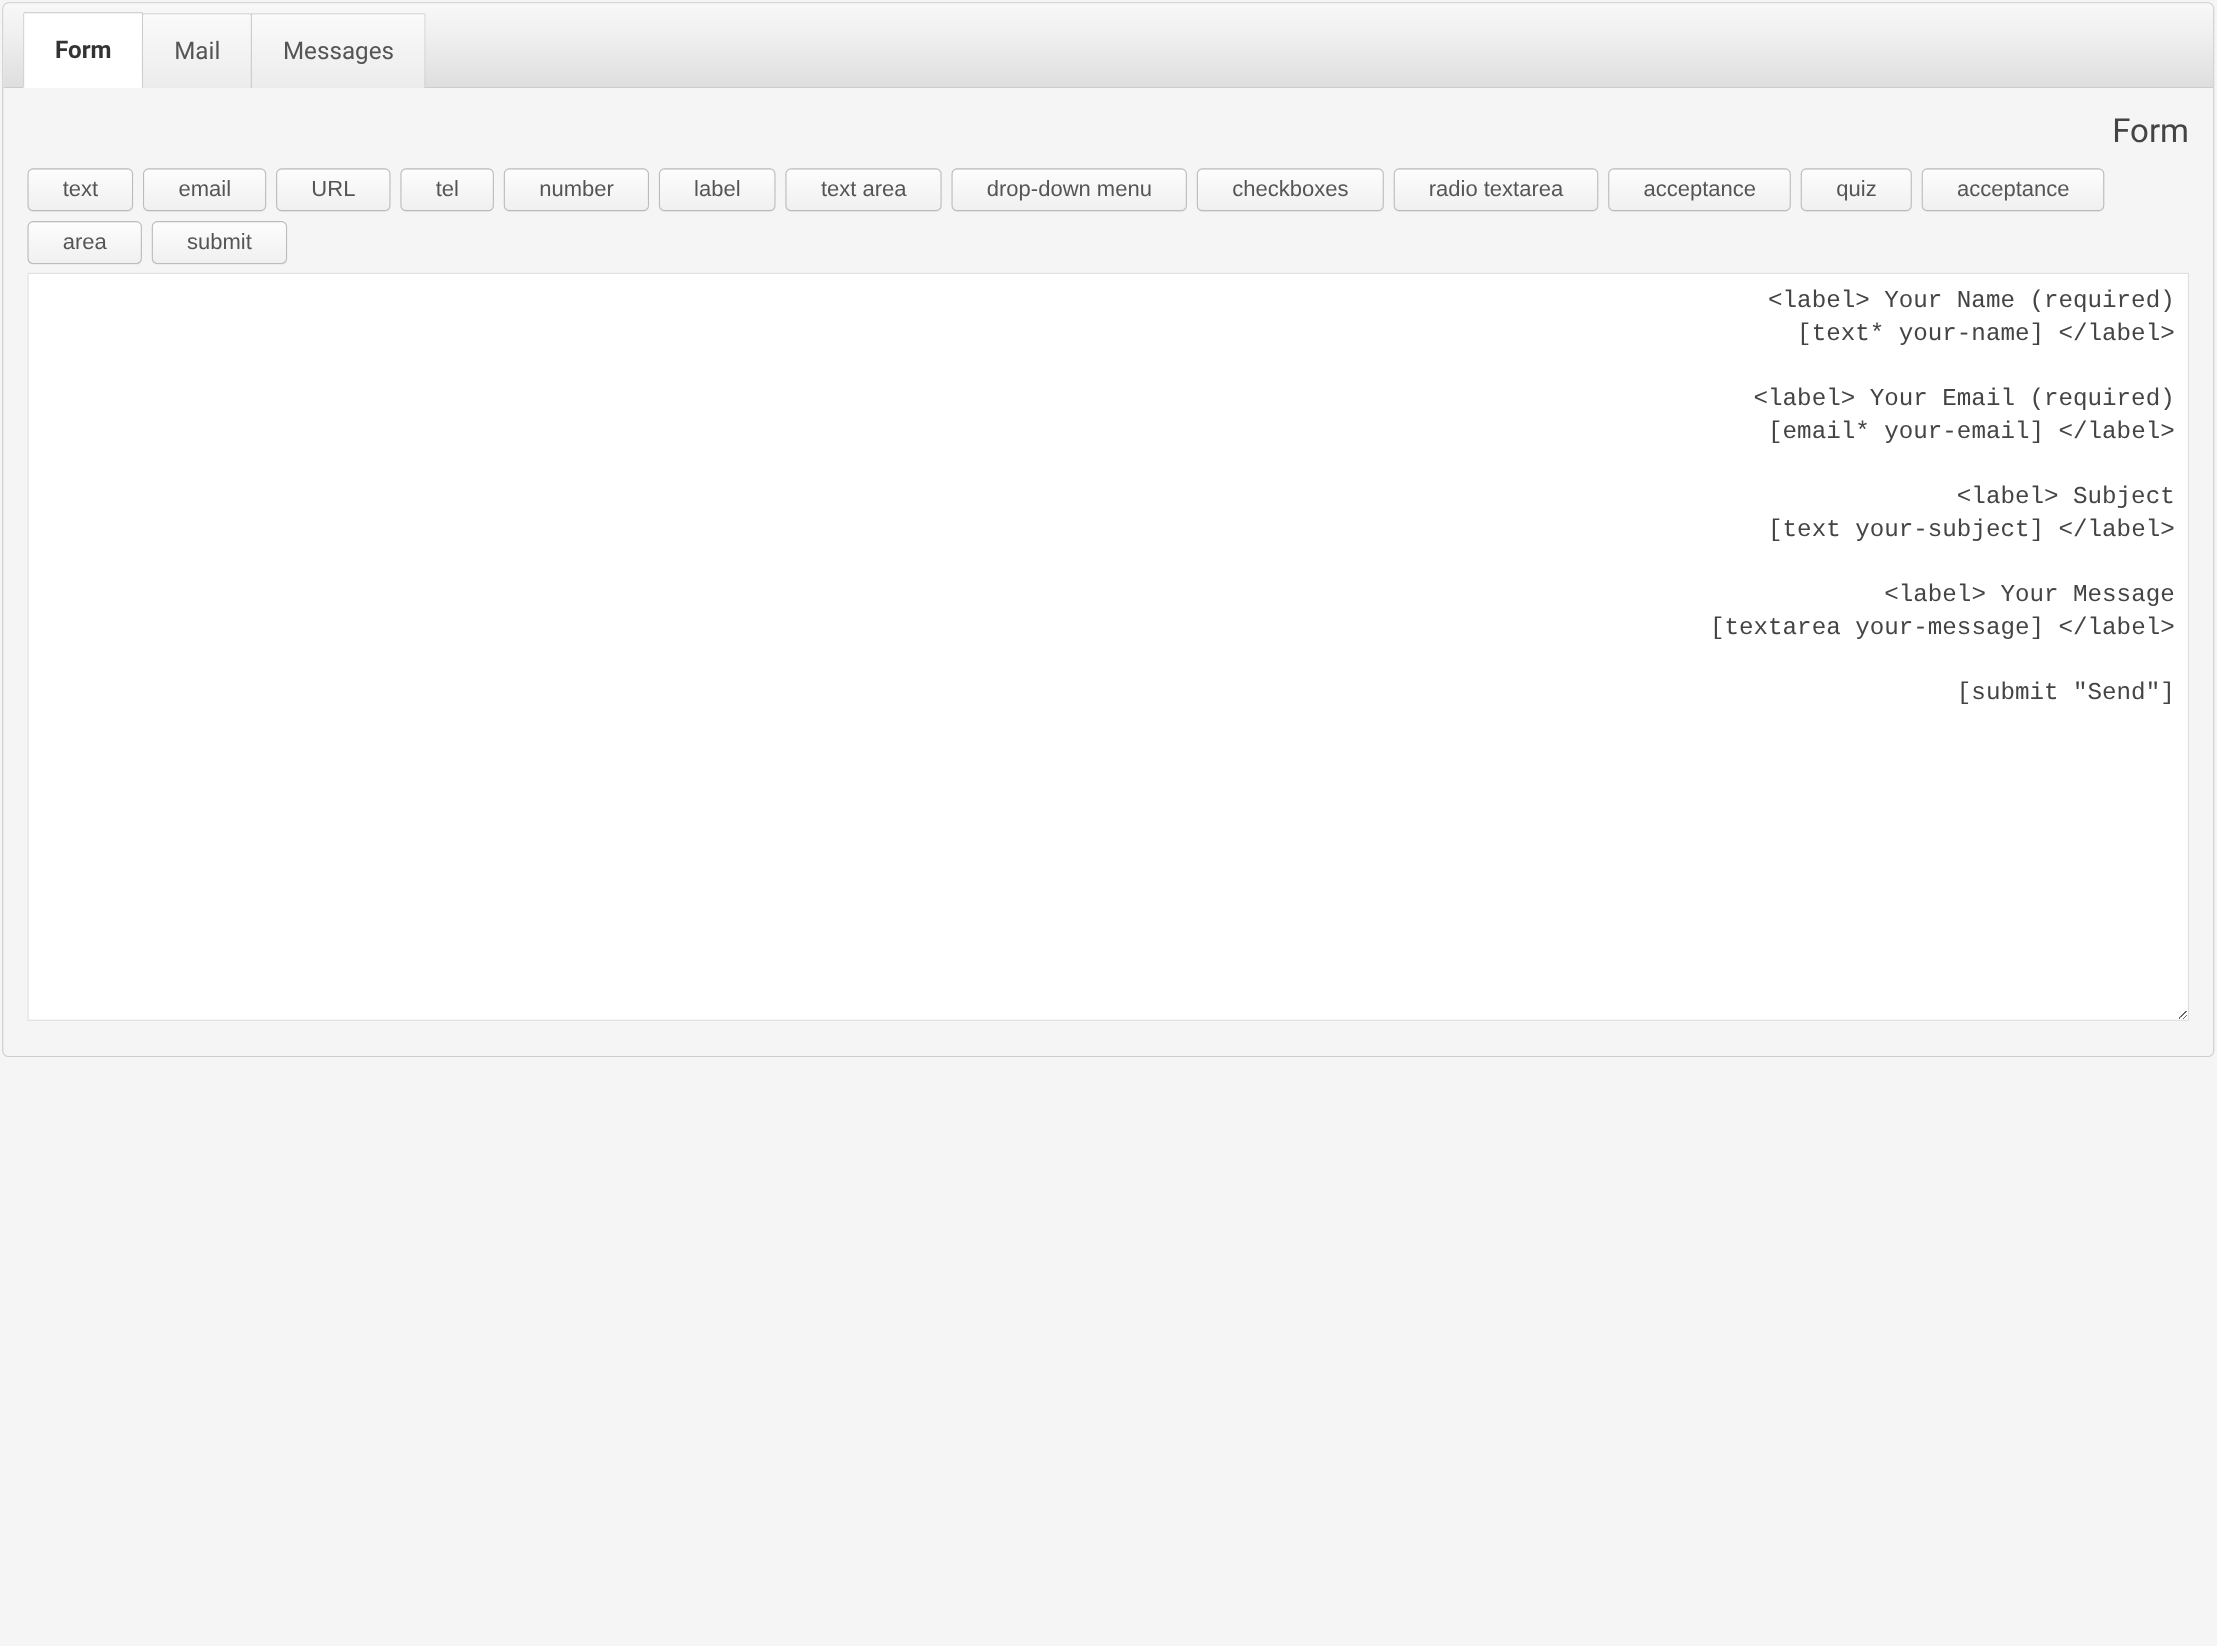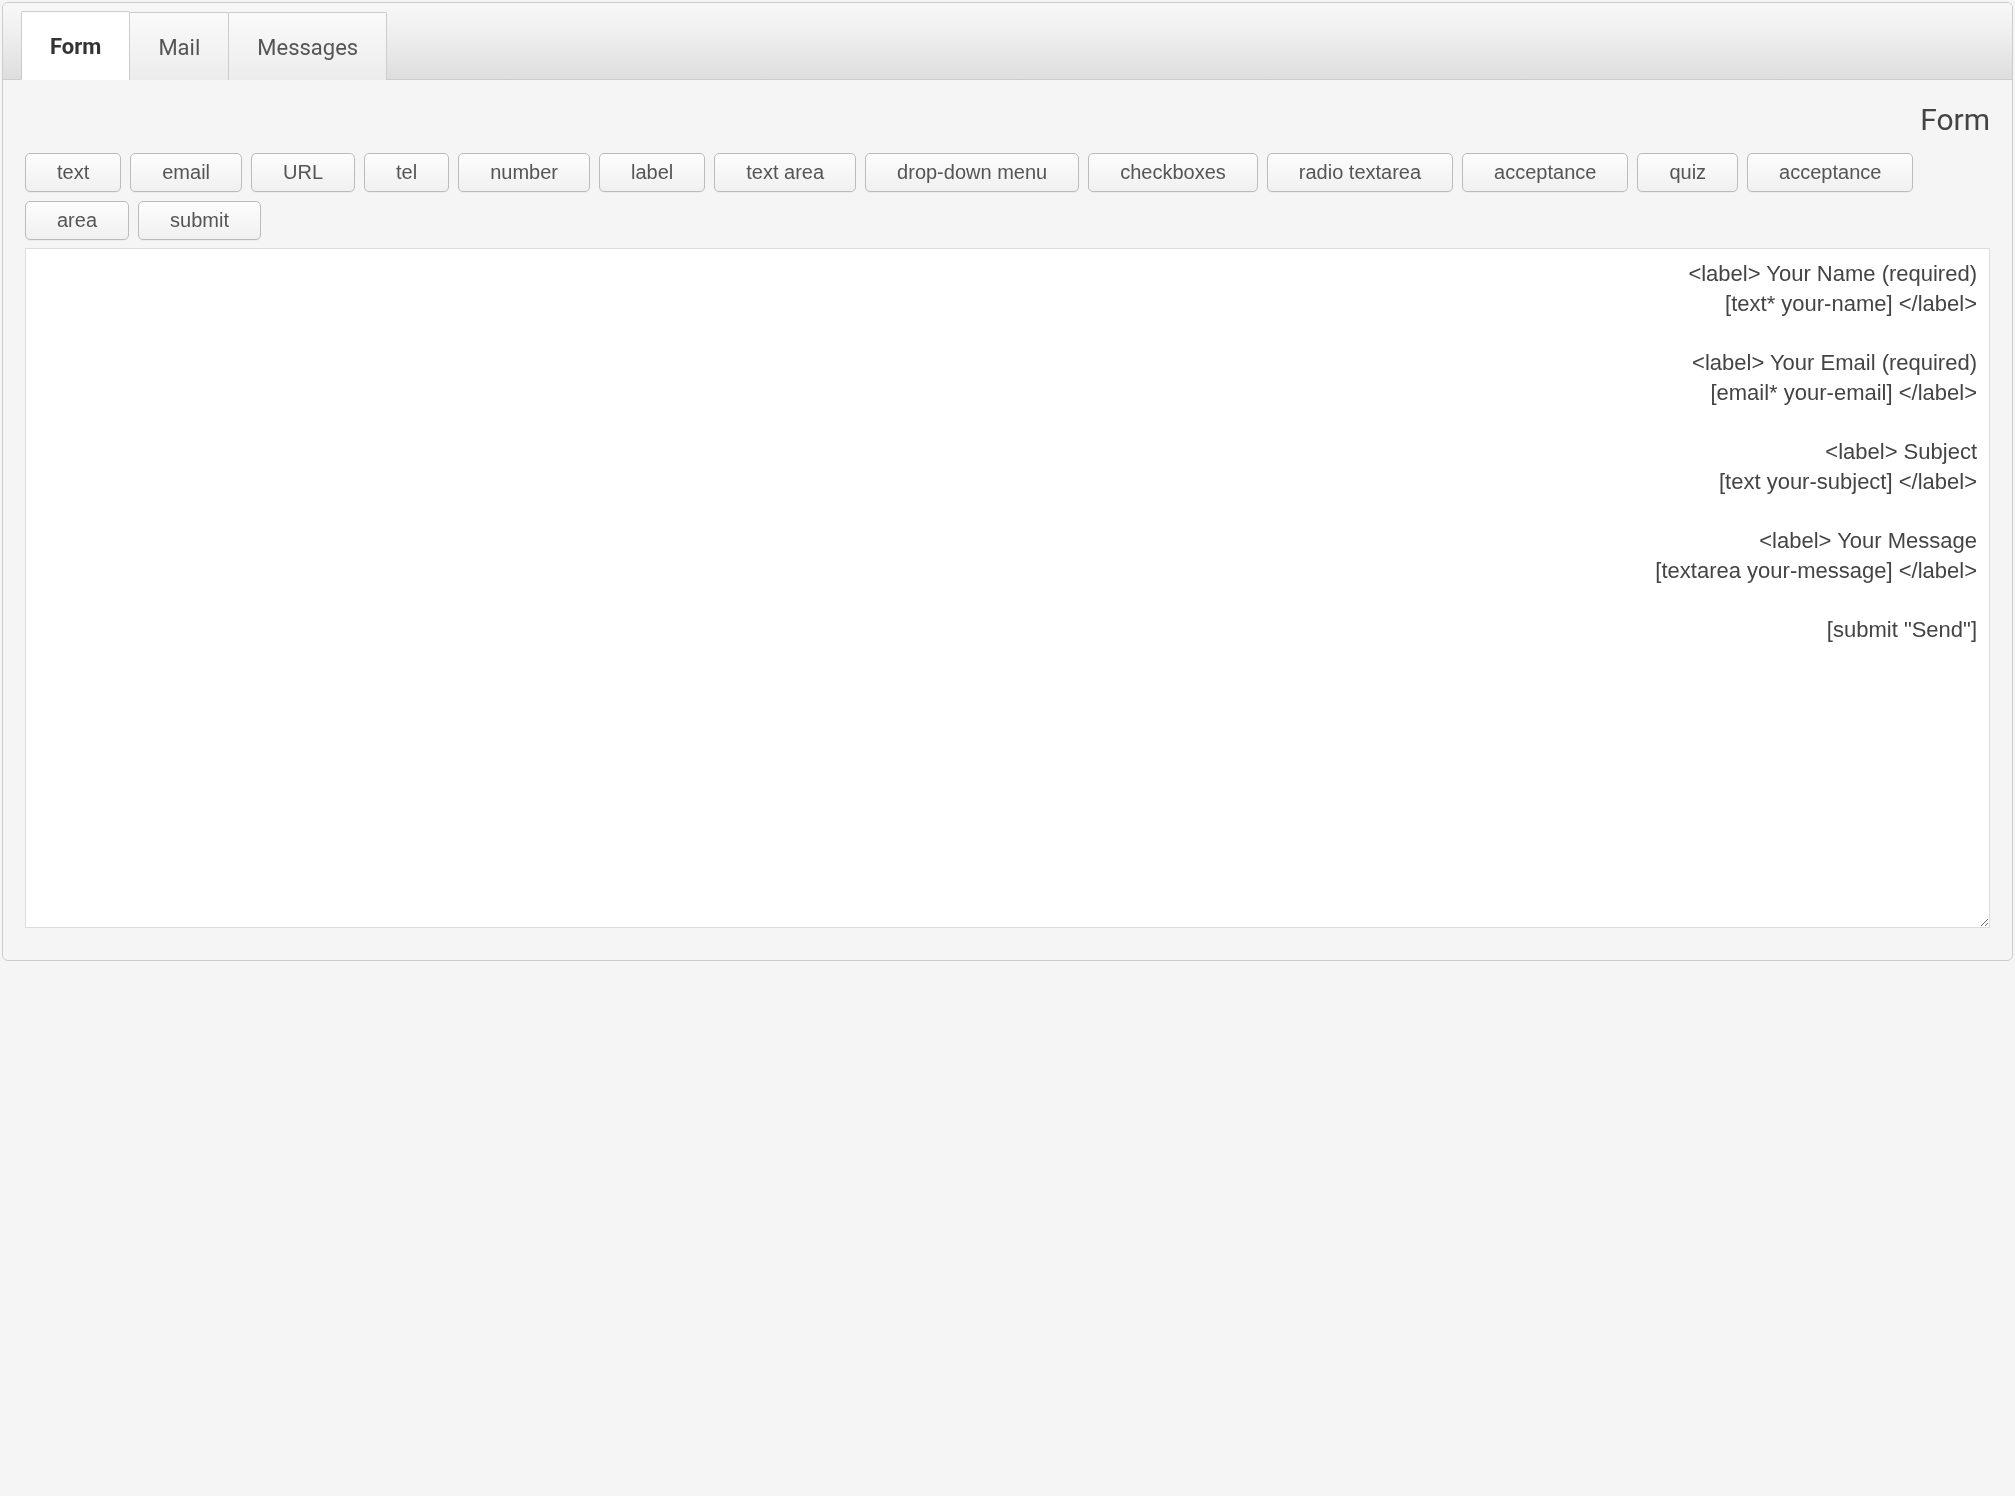--- a/index.html
+++ b/index.html
@@ -69,21 +69,21 @@
     border-radius: 5px;
     padding: 7px 31px;
     cursor: pointer;
     box-shadow: 0 1px 0 rgba(0,0,0,0.03);
   }
   .editor {
     width: 100%;
     height: 680px;
     border: 1px solid #ddd;
     background: #fff;
-    font-family: Liberation Sans, sans-serif;
+    font-family: Liberation Mono, monospace;
     font-size: 22px;
     line-height: 1.35;
     color: #444;
     padding: 10px 12px;
     resize: both;
     white-space: pre;
     overflow: auto;
   }
 </style>
 </head>

